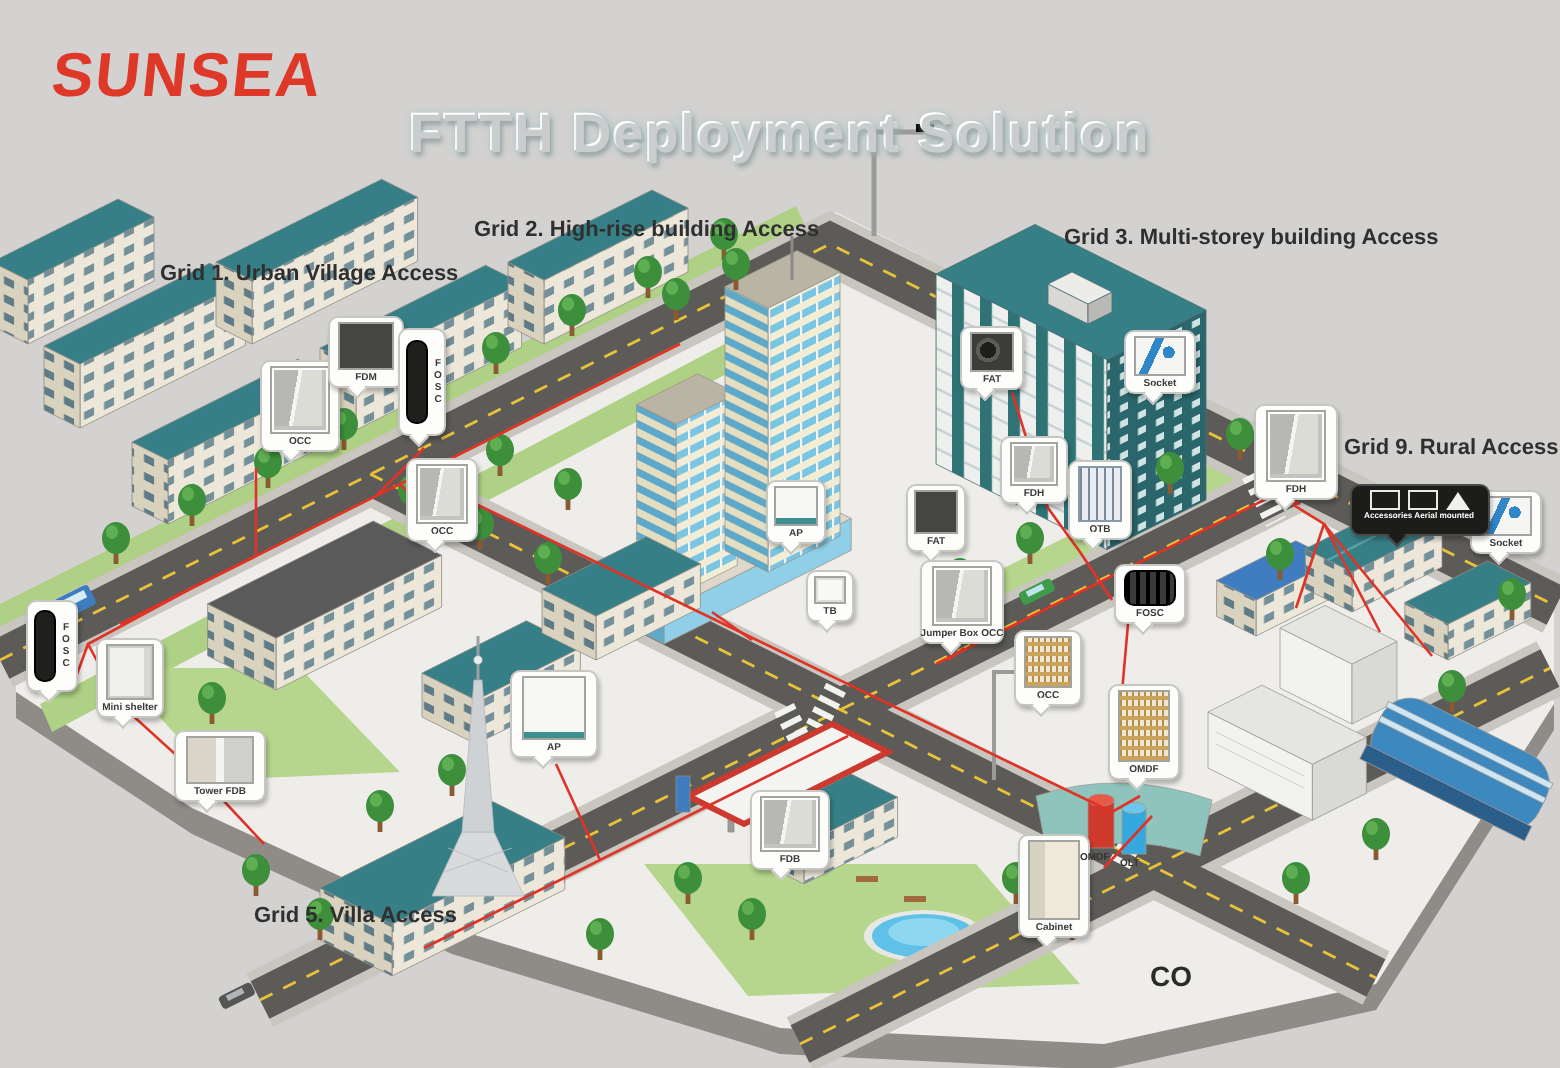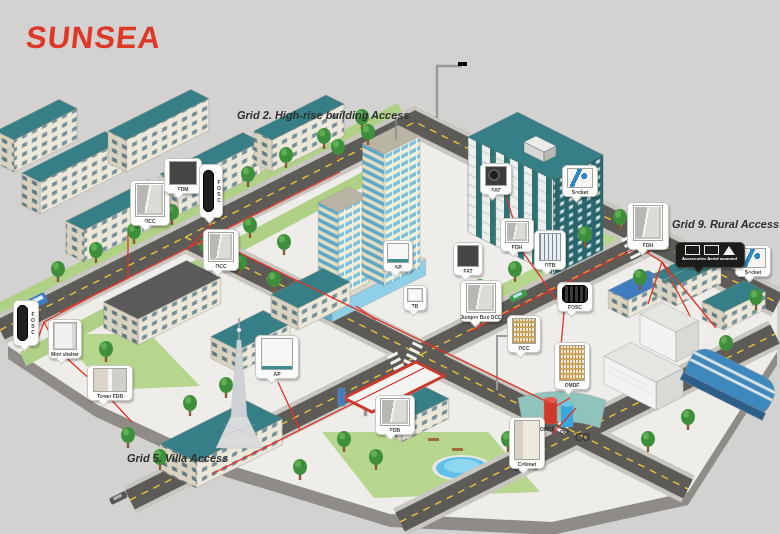--- a/index.html
+++ b/index.html
@@ -5,21 +5,21 @@
   html,body{margin:0;padding:0;}
   #stage{position:relative;width:780px;height:534px;background:#d3d2d0;overflow:hidden;
          font-family:"Liberation Sans",sans-serif;}
   #scene{position:absolute;left:0;top:0;z-index:1;}
   .overlay{position:absolute;z-index:5;}
   .logo{left:26px;top:20px;font-size:31px;font-weight:bold;letter-spacing:1px;
         color:#dd3828;transform:skewX(-6deg);}
   .title{left:50%;top:52px;transform:translateX(-50%);font-size:27px;font-weight:bold;
          letter-spacing:1px;color:#c9cdcd;white-space:nowrap;
          text-shadow:1px 2px 2px #9fa6a6,-1px -1px 0 #ffffff,0 0 4px rgba(130,190,195,.8);}
-  .grid-label{font-size:11px;font-weight:bold;color:#2f2f2f;white-space:nowrap;z-index:6;font-style:italic;}
+  .grid-label{font-size:11px;font-weight:bold;color:#2f2f2f;white-space:nowrap;z-index:6;}
   .callout{position:absolute;background:#fdfdfc;border:1.5px solid #c6c6c2;border-radius:5px;
            box-shadow:1px 2px 2px rgba(0,0,0,.25);display:flex;flex-direction:column;
            align-items:center;padding:2px 2px 1px;box-sizing:border-box;z-index:5;}
   .callout::after{content:"";position:absolute;bottom:-5px;left:28%;width:6px;height:6px;
            background:#fdfdfc;border-right:1.5px solid #c6c6c2;border-bottom:1.5px solid #c6c6c2;
            transform:rotate(45deg);}
   .callout-label{font-size:5px;font-weight:bold;color:#3a3a3a;line-height:1.2;white-space:nowrap;}
   .dev{flex:1;width:80%;min-height:9px;border:1px solid #a3a3a0;background:#ececea;margin-bottom:1px;}
   .dev-cab{background:linear-gradient(100deg,#b7b7b3 0 40%,#f4f4f0 40% 46%,#dcdcd6 46%);
            box-shadow:inset 0 0 0 1px #fff,inset -3px -3px 0 #c4c4be;}
@@ -41,21 +41,21 @@
   .callout.v .dev{flex:none;width:9px;height:88%;border-radius:5px;background:#1f1f1d;border-color:#000;margin:0;}
   .callout.v .callout-label{writing-mode:vertical-lr;text-orientation:upright;}
   .callout.strip{background:#1c1c1a;border-color:#4a4a48;padding:2px 2px 1px;}
   .callout.strip::after{background:#1c1c1a;border-color:#4a4a48;}
   .strip-icons{display:flex;gap:4px;align-items:center;}
   .acc-icon{width:13px;height:8px;background:#1c1c1a;border:1px solid #e8e8e6;}
   .acc-icon.b{border:none;width:0;height:0;border-left:6px solid rgba(0,0,0,0);
               border-right:6px solid rgba(0,0,0,0);border-bottom:9px solid #f0f0ee;}
   .callout.strip .callout-label{color:#fff;transform:scale(.82);}
   .tiny-label{position:absolute;font-size:5px;font-weight:bold;color:#333;z-index:6;white-space:nowrap;}
-  .co-label{position:absolute;font-size:10px;font-weight:normal;color:#2b2b2b;z-index:6;}
+  .co-label{position:absolute;font-size:14px;font-weight:bold;color:#2b2b2b;z-index:6;margin-top:48px;}
 </style>
 </head>
 <body>
 
 <div id="stage">
 
 <svg id="scene" width="780" height="534" viewBox="0 0 780 534">
   <defs>
     <pattern id="pwA" width="10" height="9" patternUnits="userSpaceOnUse" patternTransform="skewY(-26.5)">
       <rect width="10" height="9" fill="#ece7d9"></rect>
@@ -357,22 +357,25 @@
     <polyline points="424,368 212,474"></polyline>
     <polyline points="300,430 278,382"></polyline>
     <polyline points="396,404 394,436"></polyline>
     <polyline points="96,294 44,322 36,344"></polyline>
     <polyline points="44,322 60,352 104,392 132,422"></polyline>
     <polyline points="576,408 552,434"></polyline>
   </g>
 </svg>
 
 <div class="overlay logo">SUNSEA</div>
-
+<div class="overlay title">FTTH Deployment Solution</div>
+
+<div class="overlay grid-label" style="left:80px;top:131px">Grid 1. Urban Village Access</div>
 <div class="overlay grid-label" style="left:237px;top:109px">Grid 2. High-rise building Access</div>
+<div class="overlay grid-label" style="left:532px;top:113px">Grid 3. Multi-storey building Access</div>
 <div class="overlay grid-label" style="left:672px;top:218px">Grid 9. Rural Access</div>
 <div class="overlay grid-label" style="left:127px;top:452px">Grid 5. Villa Access</div>
 
 <div class="callout" style="left:130px;top:180px;width:40px;height:46px">
   <div class="dev dev-cab"></div>
   <div class="callout-label">OCC</div>
 </div>
 <div class="callout" style="left:164px;top:158px;width:38px;height:36px">
   <div class="dev dev-dark"></div>
   <div class="callout-label">FDM</div>

